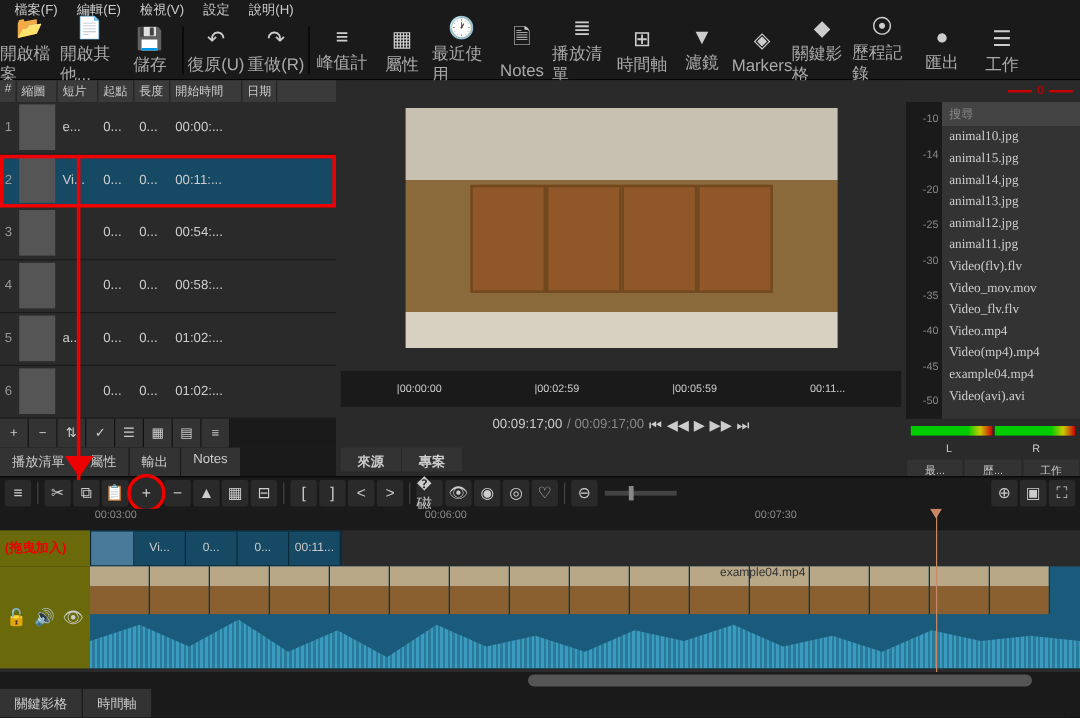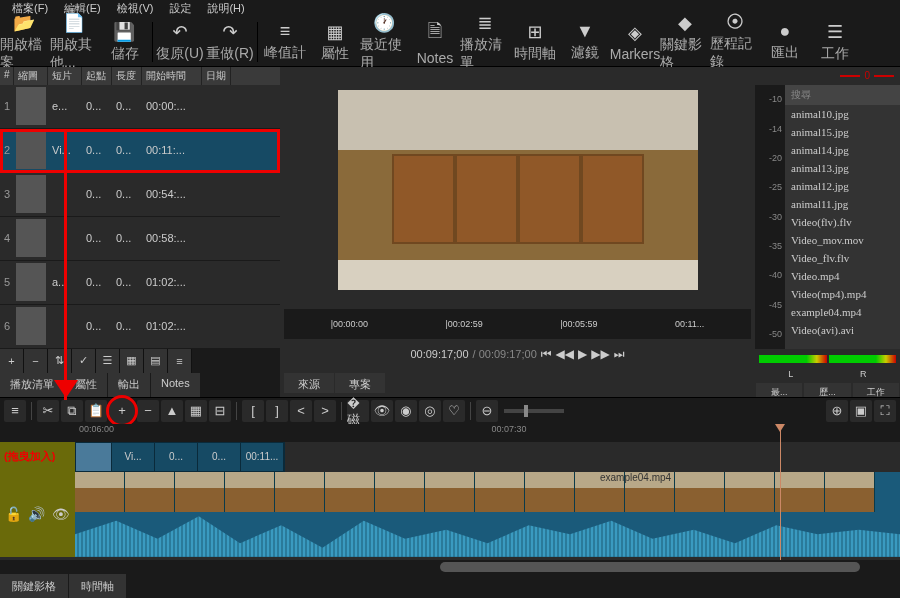--- a/index.html
+++ b/index.html
@@ -38,21 +38,21 @@
 
 .center-panel { flex: 1; background: #2a2a2a; display: flex; flex-direction: column; padding: 4px; }
 .preview { flex: 1; background: #2a2a2a; position: relative; display: flex; align-items: center; justify-content: center; }
 .preview-img { width: 360px; height: 200px; background: linear-gradient(#c8c0b0 30%, #8a6a3a 30%, #8a6a3a 85%, #d8d0c0 85%); position: relative; }
 .cabinet { position: absolute; top: 32%; left: 15%; width: 70%; height: 45%; background: #a06830; display: flex; }
 .cabinet div { flex: 1; border: 2px solid #704820; background: #905828; }
 .transport { height: 60px; display: flex; flex-direction: column; }
 .time-ruler { height: 30px; background: #1a1a1a; display: flex; align-items: center; padding: 0 8px; font-size: 9px; justify-content: space-around; }
 .time-ctrl { height: 30px; display: flex; align-items: center; justify-content: center; gap: 4px; }
 .time-ctrl .btn { cursor: pointer; font-size: 12px; }
-.src-tabs { height: 24px; display: flex; padding-top: 4px; }
+.src-tabs { height: 24px; display: flex; padding-top: 4px; font-weight: bold; }
 .src-tab { padding: 4px 14px; background: #333; margin-right: 1px; }
 
 
 .right-panel { width: 145px; background: #2a2a2a; display: flex; flex-direction: column; }
 .right-top { height: 18px; display: flex; align-items: center; justify-content: flex-end; padding-right: 6px; }
 .right-top .zero { color: #c00; font-size: 10px; }
 .volume-scale { width: 30px; background: #1a1a1a; display: flex; flex-direction: column; justify-content: space-around; align-items: flex-end; padding-right: 3px; font-size: 9px; color: #888; }
 .right-body { flex: 1; display: flex; }
 .file-list { flex: 1; background: #333; overflow-y: auto; }
 .file-list .hdr { background: #444; padding: 3px 6px; font-size: 10px; color: #888; }
@@ -381,20 +381,21 @@
       <div class="tl-btn">⊖</div>
       <div class="zoom-slider"></div>
       <div style="flex:1"></div>
       <div class="tl-btn">⊕</div>
       <div class="tl-btn">▣</div>
       <div class="tl-btn">⛶</div>
     </div>
     <div class="tl-tracks">
       <div class="tl-ruler">
         <span style="flex:0 0 75px"></span>
+        <span>00:03:00</span>
         <span>00:06:00</span>
         <span>00:07:30</span>
       </div>
       <div class="track-head track1-head">(拖曳加入)</div>
       <div class="track-head track2-head">
         <span>🔓</span>
         <span>🔊</span>
         <span>👁</span>
       </div>
       <div class="clip" style="left:75px;width:210px">

